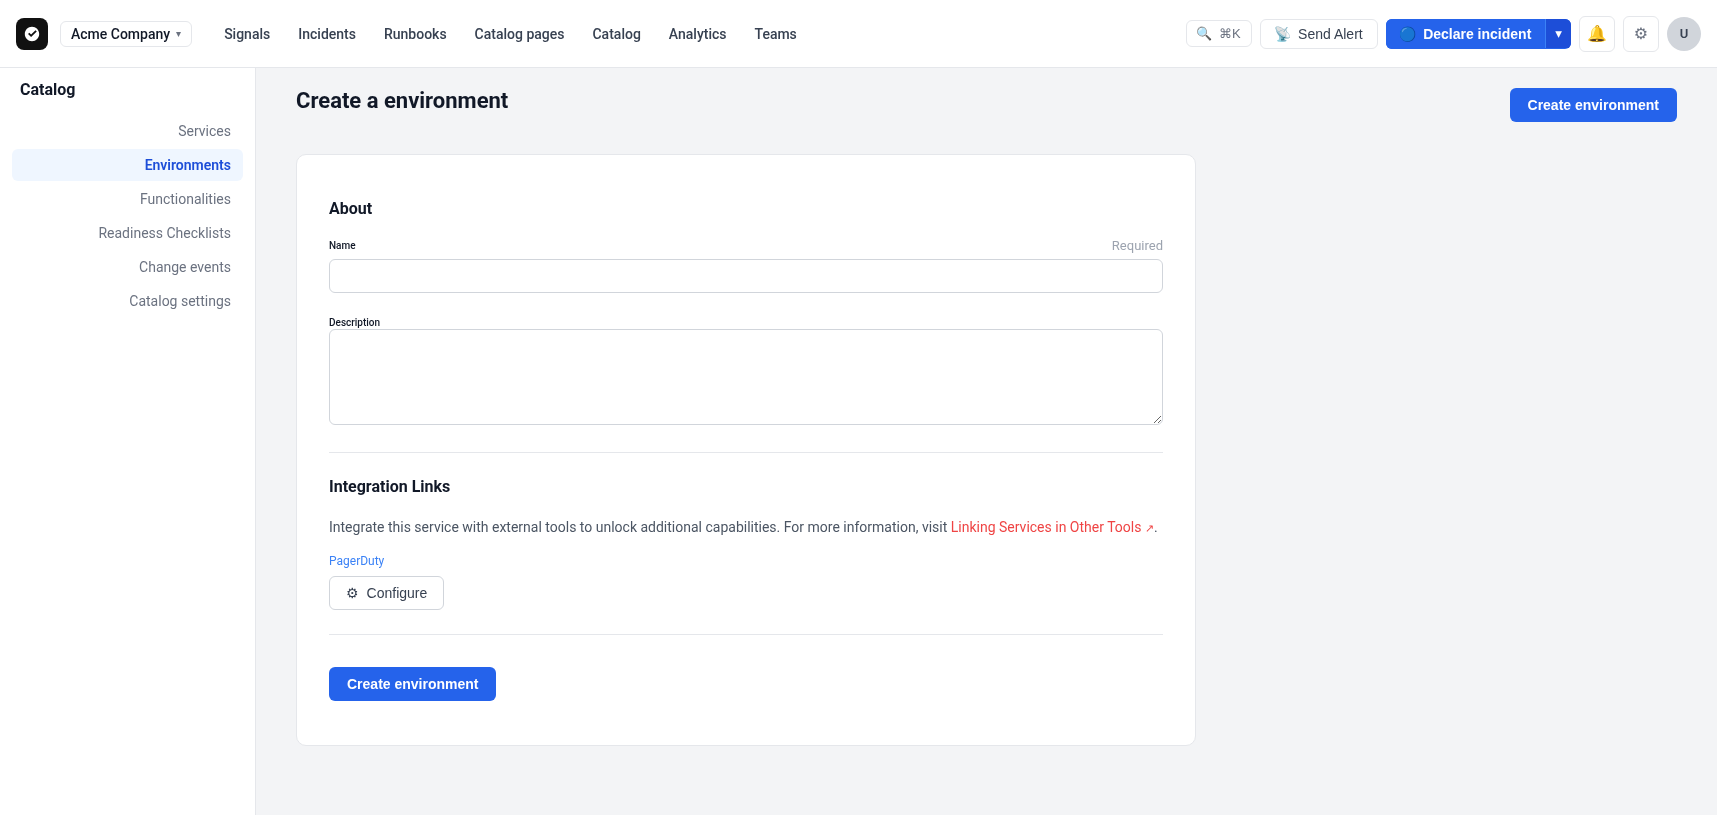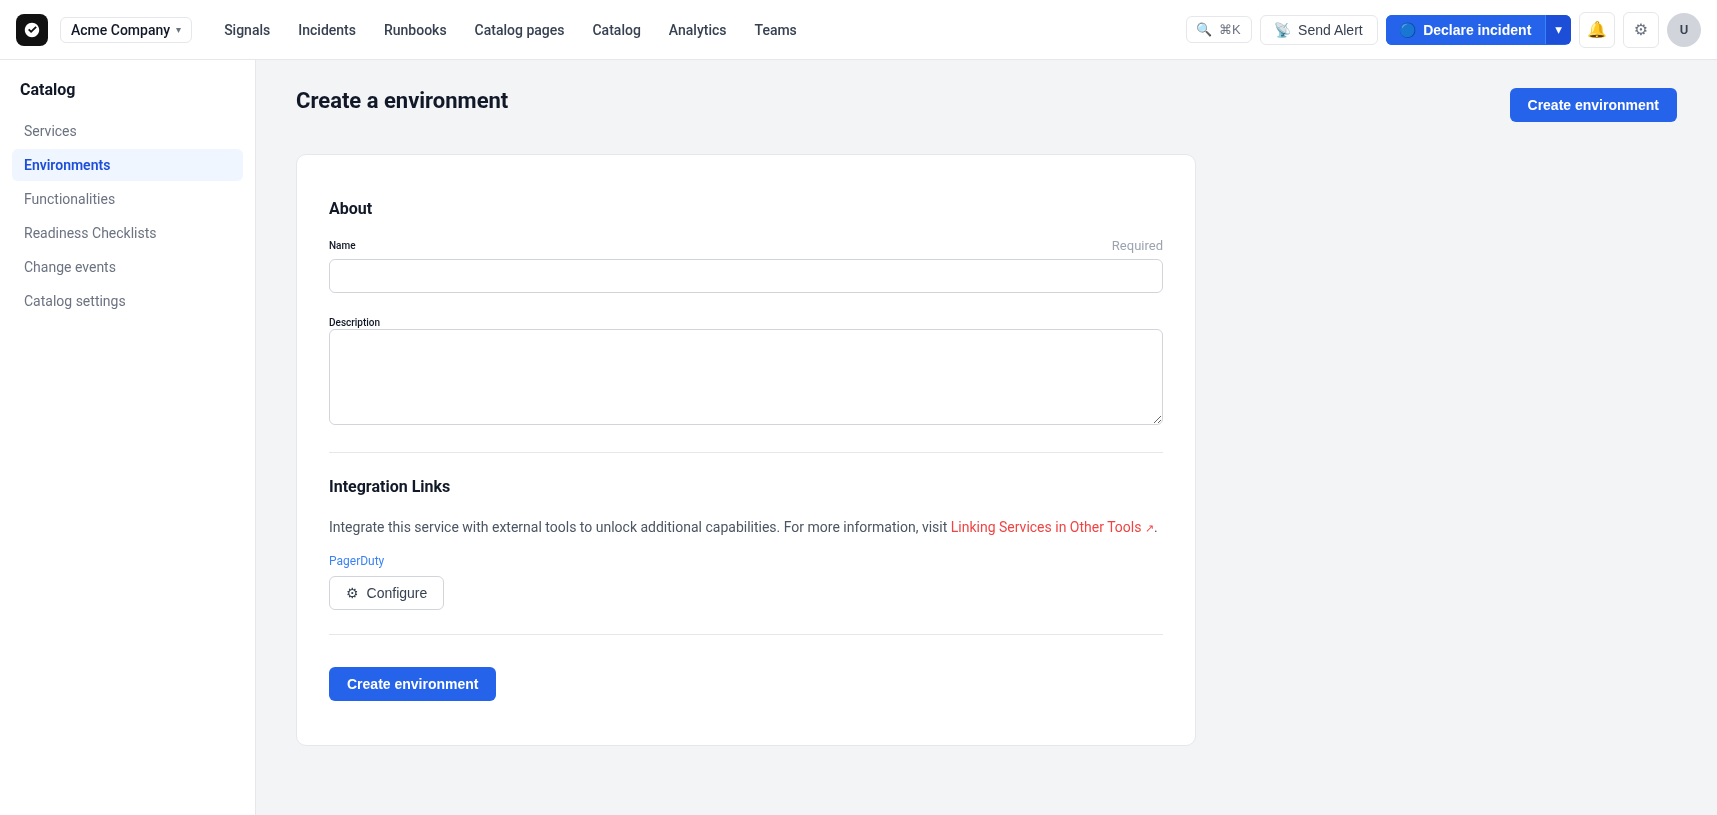--- a/index.html
+++ b/index.html
@@ -10,21 +10,21 @@
       font-size: 14px;
       min-height: 815px;
     }
 
     
     .topnav {
       display: flex;
       align-items: center;
       background: #fff;
       border-bottom: 1px solid #e5e7eb;
-      height: 60px;
+      height: 68px;
       padding: 0 16px;
       gap: 8px;
       position: fixed;
       top: 0; left: 0; right: 0;
       z-index: 100;
     }
     .topnav-logo {
       display: flex;
       align-items: center;
       justify-content: center;
@@ -176,20 +176,21 @@
     }
     .sidebar-item {
       display: block;
       text-decoration: none;
       padding: 8px 12px;
       border-radius: 6px;
       font-size: 14px;
       color: #6b7280;
       cursor: pointer;
       margin-bottom: 2px;
+      text-align: right;
     }
     .sidebar-item.active {
       background: #eff6ff;
       color: #1d4ed8;
       font-weight: 600;
     }
 
     
     .main {
       flex: 1;

